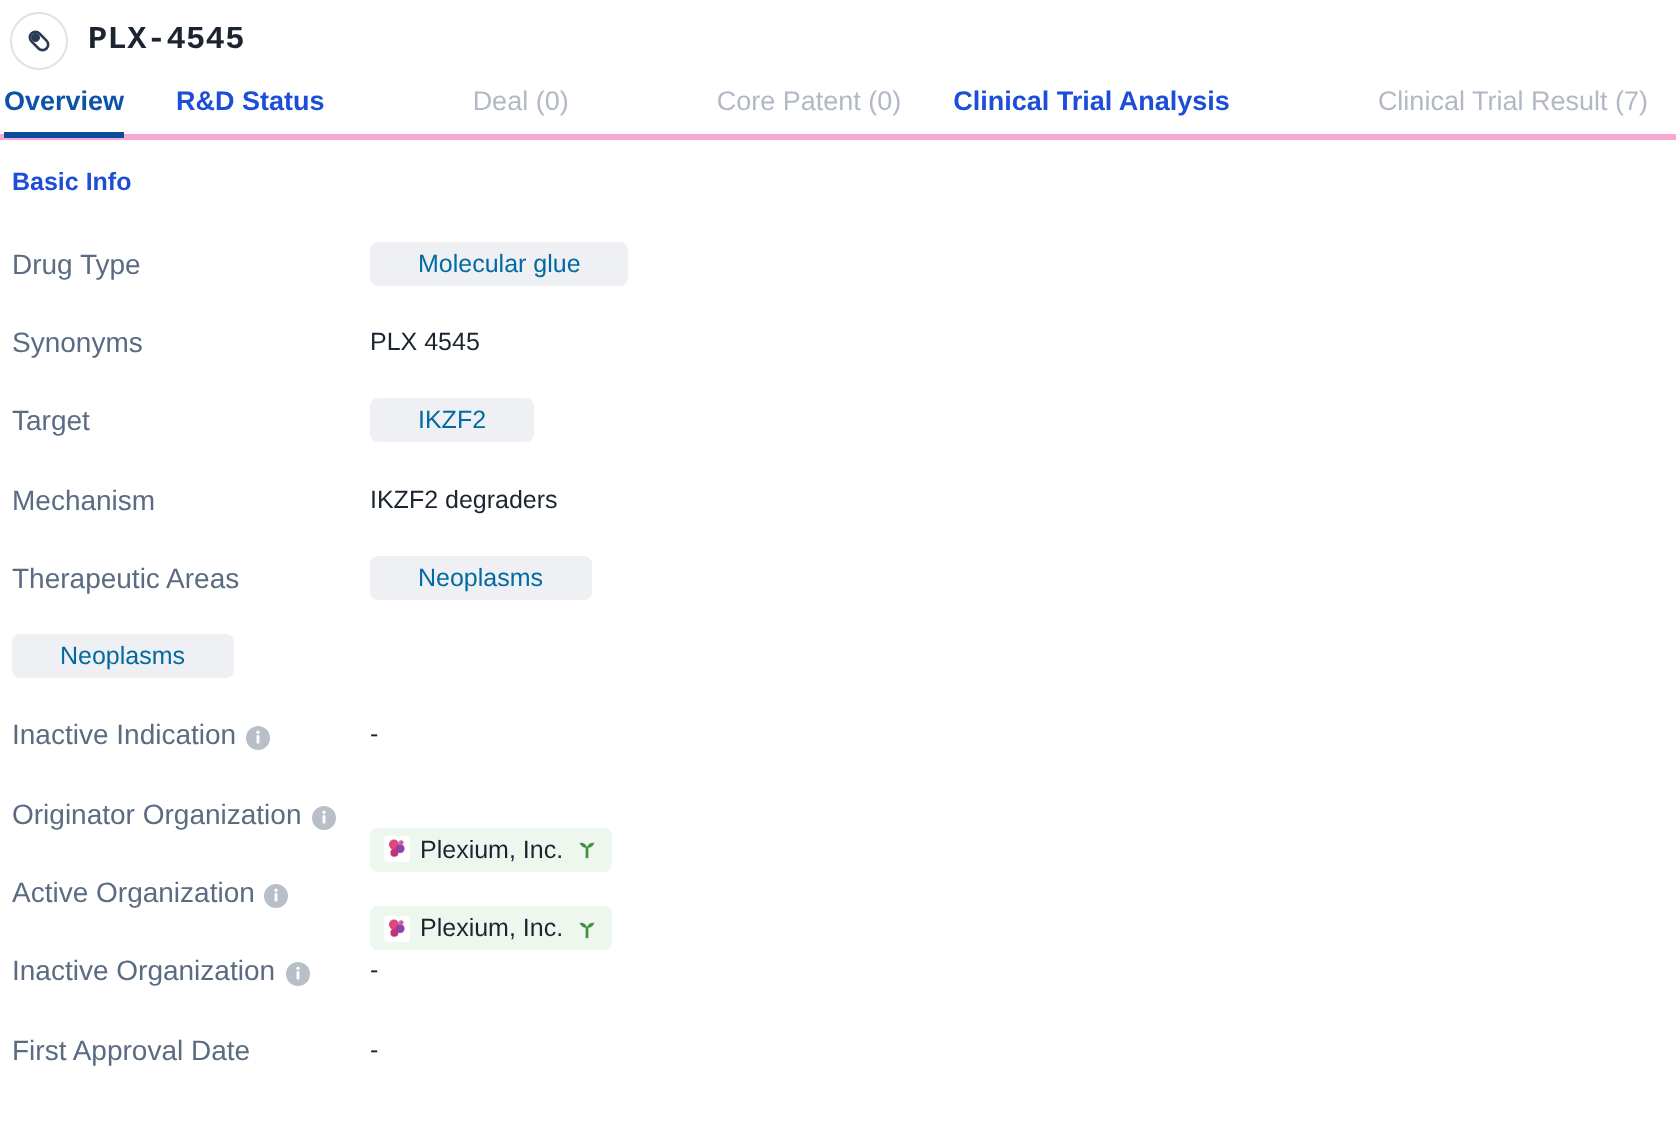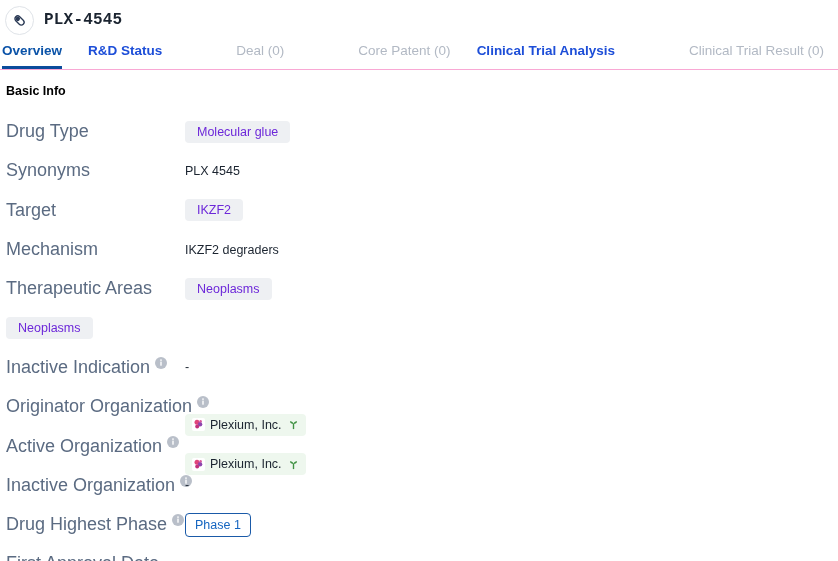--- a/index.html
+++ b/index.html
@@ -40,21 +40,21 @@
     font-weight: bold;
     color: #1b2430;
     margin-left: 10px;
     letter-spacing: 0.2px;
   }
 
   
   .tabbar {
     position: relative;
     height: 30px;
-    border-bottom: 1px solid #f9a8d4;
+    border-bottom: 3px solid #f9a8d4;
     display: flex;
     align-items: flex-start;
     padding-left: 0px;
     box-sizing: border-box;
   }
   .tab {
     font-size: 13.5px;
     line-height: 22px;
     padding: 0 0 6px 0;
     margin-right: 26px;
@@ -86,36 +86,36 @@
     background: #0b4c9c;
   }
 
   
   .content {
     padding: 14px 0 0 6px;
   }
   .section-title {
     font-size: 12.5px;
     font-weight: bold;
-    color: #000000;
+    color: #1d4ed8;
     margin: 0 0 14px 0;
   }
 
   .row {
     display: flex;
     align-items: center;
     height: 39.3px;
   }
   .row-label {
     width: 179px;
     flex: 0 0 179px;
-    font-size: 18px;
+    font-size: 14px;
     color: #5b6b82;
     display: flex;
-    align-items: flex-start;
+    align-items: flex-end;
     white-space: nowrap;
   }
   .row-value {
     font-size: 12.5px;
     color: #1b2430;
     display: flex;
     align-items: center;
   }
 
   .info-icon {
@@ -124,23 +124,23 @@
     height: 12px;
     margin-left: 5px;
     flex: 0 0 auto;
   }
 
   .chip {
     display: inline-flex;
     align-items: center;
     background: #eef0f3;
     border-radius: 4px;
-    padding: 4px 12px;
-    font-size: 12.5px;
-    color: #6d28d9;
+    padding: 4px 24px;
+    font-size: 12.5px;
+    color: #0369a1;
     line-height: 14px;
     white-space: nowrap;
   }
 
   .org-chip {
     display: inline-flex;
     align-items: center;
     background: #eef7ee;
     border-radius: 4px;
     padding: 4px 7px;
@@ -198,21 +198,21 @@
   </div>
   <div class="drug-title">PLX-4545</div>
 </div>
 
 <div class="tabbar">
   <div class="tab active">Overview</div>
   <div class="tab enabled">R&amp;D Status</div>
   <div class="tab disabled">Deal (0)</div>
   <div class="tab disabled">Core Patent (0)</div>
   <div class="tab enabled">Clinical Trial Analysis</div>
-  <div class="tab disabled">Clinical Trial Result (0)</div>
+  <div class="tab disabled">Clinical Trial Result (7)</div>
   <div class="tab disabled">Approval (0)</div>
   <div class="tab disabled">Regulation (0)</div>
 </div>
 
 <div class="content">
   <div class="section-title">Basic Info</div>
 
   <div class="row">
     <div class="row-label">
       <span>Drug Type</span>
@@ -357,35 +357,20 @@
           <rect x="5.3" y="4.6" width="1.4" height="4.1" fill="#ffffff"></rect>
           <circle cx="6" cy="3.1" r="0.85" fill="#ffffff"></circle>
         </svg>
       </span>
     </div>
     <div class="row-value">
       <span class="dash">-</span>
     </div>
   </div>
 
-  <div class="row">
-    <div class="row-label">
-      <span>Drug Highest Phase</span>
-      <span class="info-icon">
-        <svg width="12" height="12" viewBox="0 0 12 12">
-          <circle cx="6" cy="6" r="6" fill="#b9bfc9"></circle>
-          <rect x="5.3" y="4.6" width="1.4" height="4.1" fill="#ffffff"></rect>
-          <circle cx="6" cy="3.1" r="0.85" fill="#ffffff"></circle>
-        </svg>
-      </span>
-    </div>
-    <div class="row-value">
-      <span class="phase-badge">Phase 1</span>
-    </div>
-  </div>
 
   <div class="row">
     <div class="row-label">
       <span>First Approval Date</span>
     </div>
     <div class="row-value">
       <span class="dash">-</span>
     </div>
   </div>
 </div>

